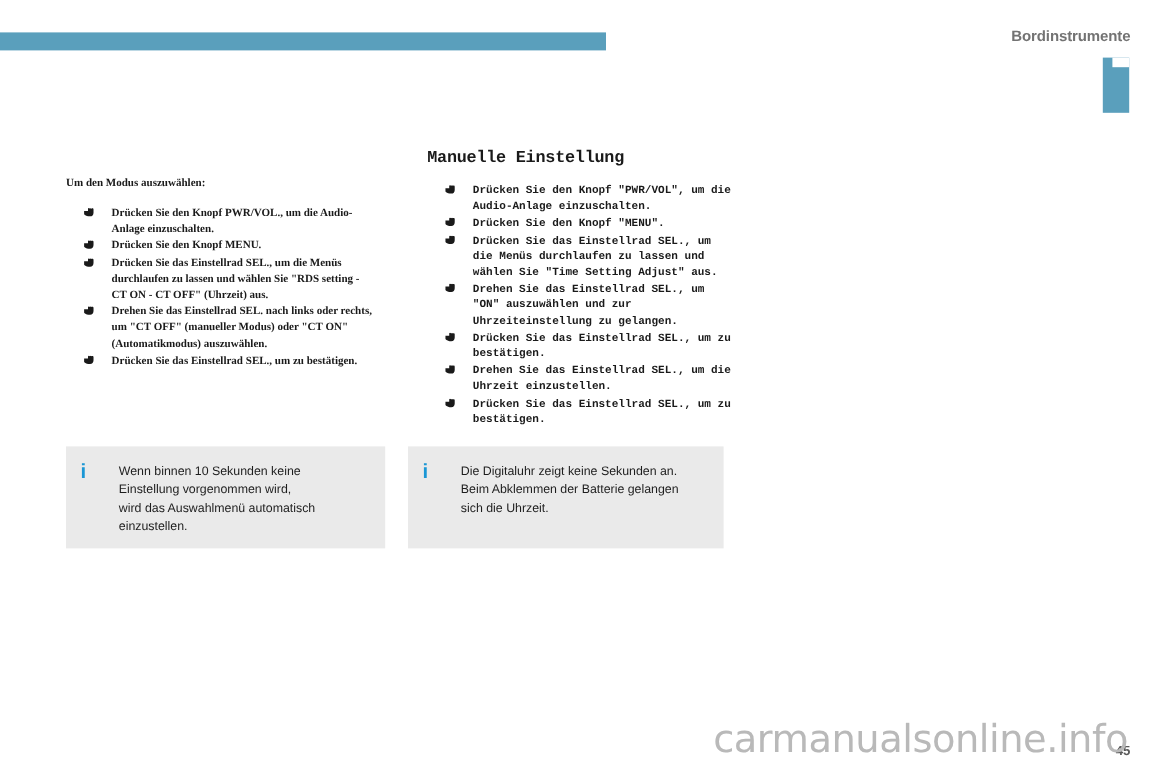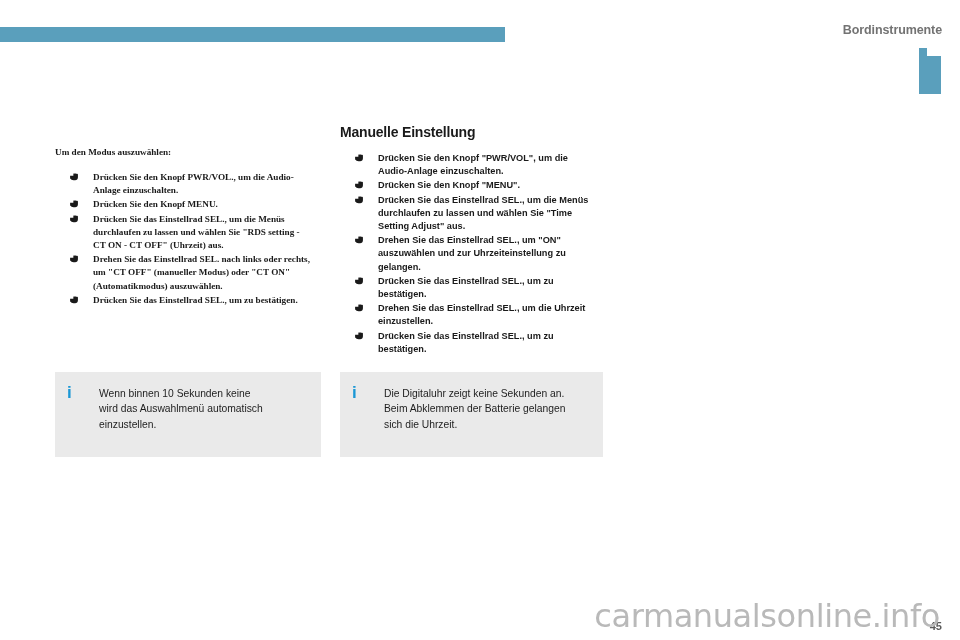--- a/index.html
+++ b/index.html
@@ -58,21 +58,21 @@
     position: absolute;
     left: 0;
     top: 130px;
     width: 960px;
   }
   .col {
     position: absolute;
     width: 268px;
   }
   .col-left  { left: 55px; top: 16px; font-family: Liberation Serif, serif; }
-  .col-right { left: 340px; top: -6px; }
+  .col-right { left: 356px; top: -6px; font-family: Liberation Mono, monospace; }
 
   .col-heading {
     font-size: 14px;
     font-weight: bold;
     color: #1a1a1a;
     margin: 0 0 9px 0;
     letter-spacing: -0.2px;
   }
   .intro-line {
     font-size: 9.2px;
@@ -279,20 +279,21 @@
       </li>
     </ul>
   </div>
 
 </div>
 
 <div class="note-box note-left">
   <div class="note-icon">i</div>
   <div class="note-text">
     <span class="nline">Wenn binnen 10 Sekunden keine</span>
+    <span class="nline">Einstellung vorgenommen wird,</span>
     <span class="nline">wird das Auswahlmenü automatisch</span>
     <span class="nline">einzustellen.</span>
   </div>
 </div>
 
 <div class="note-box note-right">
   <div class="note-icon">i</div>
   <div class="note-text">
     <span class="nline">Die Digitaluhr zeigt keine Sekunden an.</span>
     <span class="nline">Beim Abklemmen der Batterie gelangen</span>

